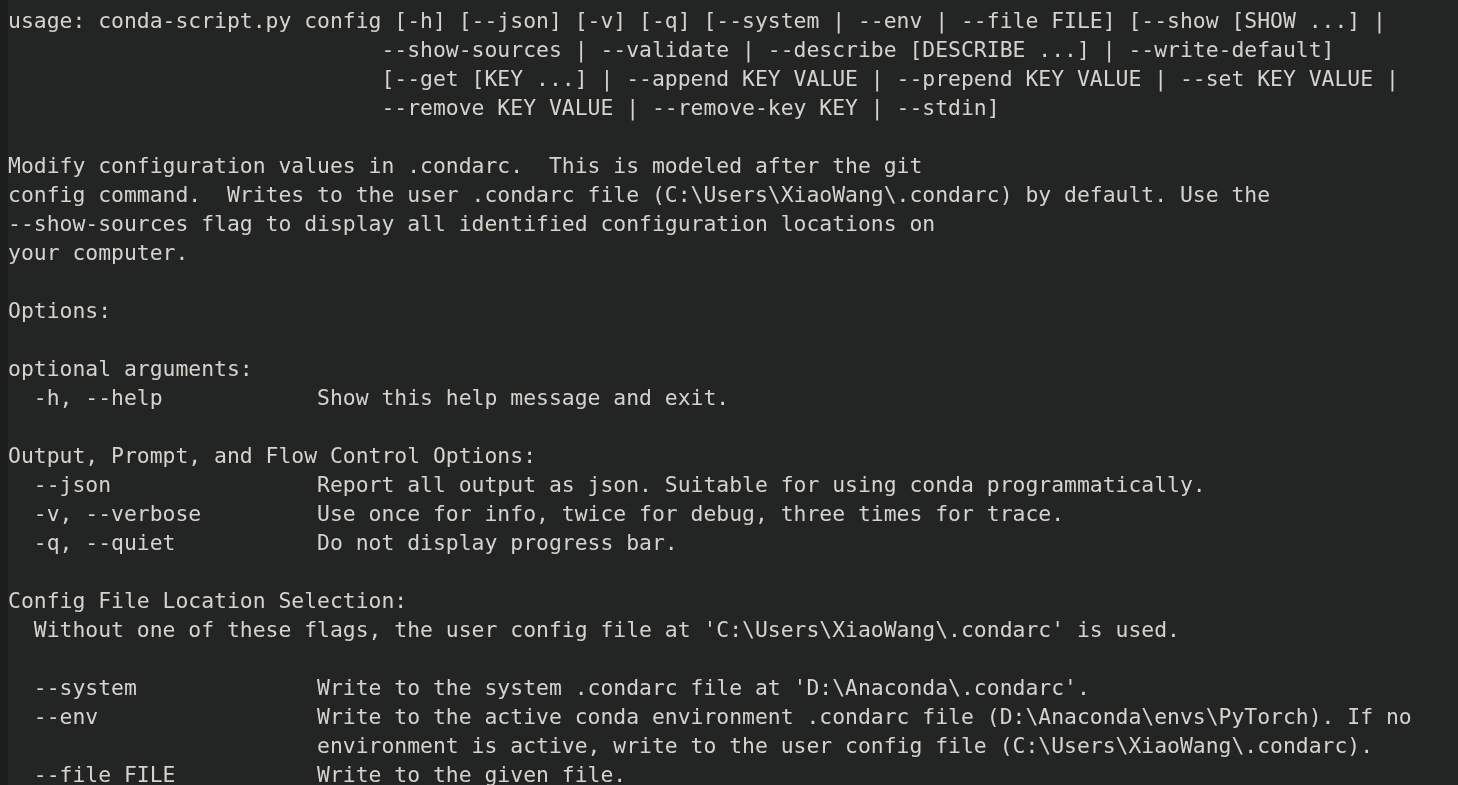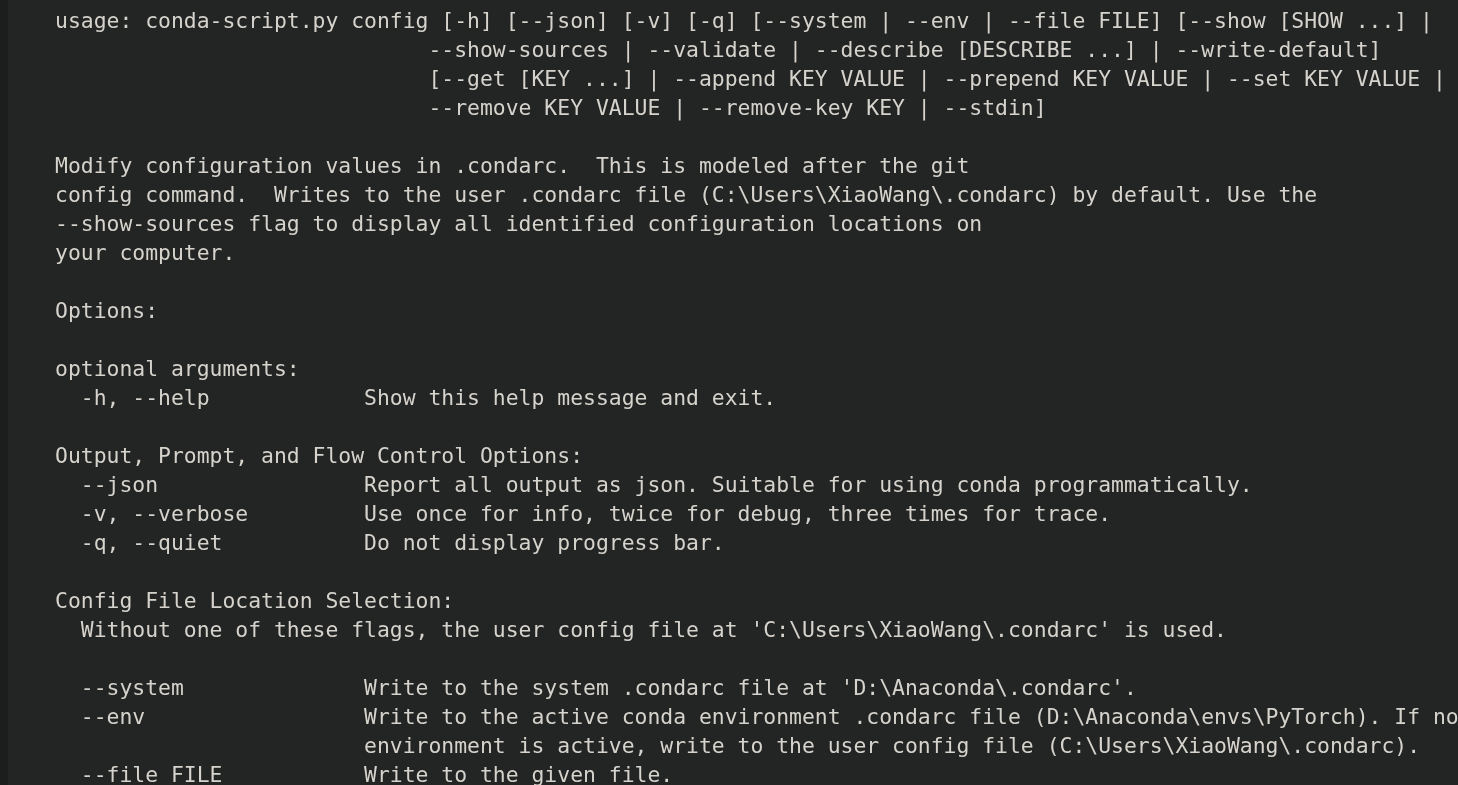--- a/index.html
+++ b/index.html
@@ -41,23 +41,22 @@
     font-size: 21.4px;
     line-height: 29px;
     letter-spacing: 0px;
     color: #d6d3cd;
     white-space: pre;
     tab-size: 8;
   }
   #output .line {
     display: block;
     height: 29px;
-    padding-left: 43px;
+    padding-left: 8px;
     white-space: pre;
-    margin-left: 12px;
   }
   #output .line.blank {
     height: 29px;
   }
 </style>
 </head>
 <body>
 
 <div id="terminal" style="background: rgb(35, 36, 36);">
   <div id="left-gutter" style="background: rgb(28, 29, 29);"></div>

